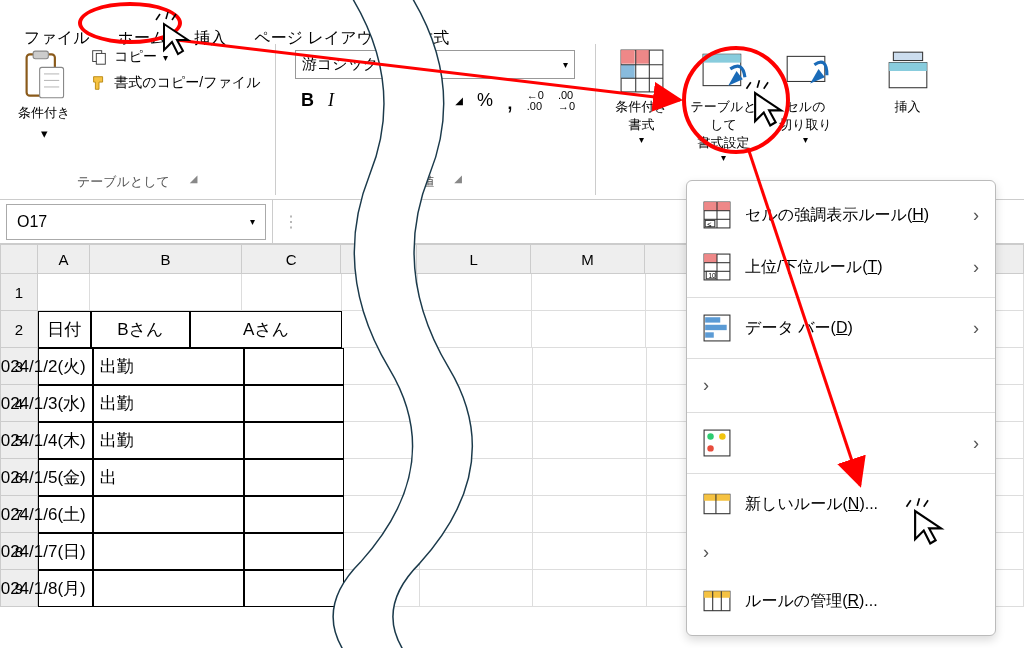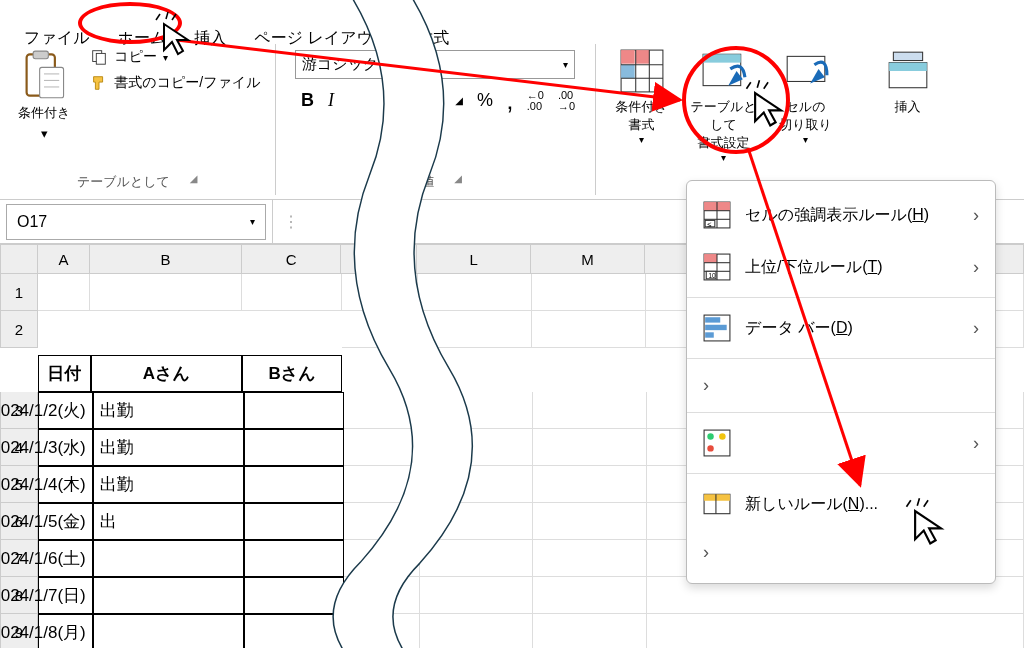--- a/index.html
+++ b/index.html
@@ -31,21 +31,21 @@
 .formula-bar { display: flex; align-items: center; height: 44px; border-bottom: 1px solid #ccc; }
 .name-box { border: 1px solid #aaa; width: 260px; height: 36px; margin: 4px 6px; display: flex; align-items: center; justify-content: space-between; padding: 0 10px; font-size: 16px; }
 .fx-area { border-left: 1px solid #ccc; padding: 0 10px; height: 100%; display: flex; align-items: center; }
 .grid-wrap { position: relative; }
 .col-headers { display: flex; }
 .corner-cell { width: 40px; height: 30px; border: 1px solid #ccc; background: #eee; }
 .col-head { height: 30px; border: 1px solid #ccc; border-left: none; background: #eee; display: flex; align-items: center; justify-content: center; font-size: 15px; }
 .row { display: flex; }
 .row-head { width: 40px; border: 1px solid #ccc; border-top: none; background: #eee; display: flex; align-items: center; justify-content: center; font-size: 15px; }
 .cell { border: 1px solid #ddd; border-top: none; border-left: none; height: 37px; display: flex; align-items: center; font-size: 17px; padding: 0 6px; }
-.cell.hdr { font-weight: bold; justify-content: center; margin-top: 44px; }
+.cell.hdr { font-weight: normal; justify-content: center; }
 .menu-dropdown { position: absolute; top: 180px; right: 28px; width: 310px; background: #fff; border: 1px solid #bbb; box-shadow: 0 4px 10px rgba(0,0,0,0.15); border-radius: 6px; padding: 8px 0; z-index: 100; }
 .dd-item { display: flex; align-items: center; padding: 12px 16px; font-size: 16px; gap: 12px; cursor: pointer; justify-content: space-between; }
 .dd-item .dd-left { display: flex; align-items: center; gap: 14px; }
 .dd-item .dd-icon { width: 28px; height: 28px; }
 .dd-item .arrow { font-size: 18px; color: #555; }
 .dd-sep { border-top: 1px solid #ddd; margin: 4px 0; }
 .accesskey { text-decoration: underline; }
 .cursor-ann { position: absolute; pointer-events: none; z-index: 200; }
 .wavy-gap { position: absolute; top: -20px; left: 290px; width: 200px; height: 680px; pointer-events: none; }
 .arrow-svg { position: absolute; pointer-events: none; z-index: 150; }
@@ -194,22 +194,22 @@
         <div class="cell" style="width: 160px;"></div>
         <div class="cell" style="width: 105px;"></div>
         <div class="cell" style="width: 80px;"></div>
         <div class="cell" style="width: 120px;"></div>
         <div class="cell" style="width: 120px;"></div>
         <div class="cell" style="width: 400px;"></div>
       </div>
       <div class="row">
         <div class="row-head" style="height: 37px;">2</div>
         <div class="cell hdr" style="width: 55px; border: 1.5px solid rgb(0, 0, 0);">日付</div>
+        <div class="cell hdr" style="width: 105px; border: 1.5px solid rgb(0, 0, 0);">Bさん</div>
         <div class="cell hdr" style="width: 160px; border: 1.5px solid rgb(0, 0, 0);">Aさん</div>
-        <div class="cell hdr" style="width: 105px; border: 1.5px solid rgb(0, 0, 0);">Bさん</div>
         <div class="cell" style="width: 80px;"></div>
         <div class="cell" style="width: 120px;"></div>
         <div class="cell" style="width: 120px;"></div>
         <div class="cell" style="width: 400px;"></div>
       </div>
       <div class="row">
         <div class="row-head" style="height: 37px;">3</div>
         <div class="cell" style="width: 55px; border: 1.5px solid rgb(0, 0, 0); justify-content: flex-end;">2024/1/2(火)</div>
         <div class="cell" style="width: 160px; border: 1.5px solid rgb(0, 0, 0);">出勤</div>
         <div class="cell" style="width: 105px; border: 1.5px solid rgb(0, 0, 0);"></div>
@@ -348,20 +348,31 @@
         <svg class="dd-icon" viewBox="0 0 26 26">
           <rect x="1" y="4" width="24" height="18" fill="none" stroke="#333"></rect>
           <rect x="1" y="4" width="24" height="6" fill="#f5c242"></rect>
           <line x1="12" y1="4" x2="12" y2="22" stroke="#333"></line>
         </svg>
         <span>新しいルール(<span class="accesskey">N</span>)...</span>
       </div>
     </div>
     <div class="dd-item">
       <span class="arrow">›</span>
+    </div>
+    <div class="dd-item">
+      <div class="dd-left">
+        <svg class="dd-icon" viewBox="0 0 26 26">
+          <rect x="1" y="4" width="24" height="18" fill="none" stroke="#333"></rect>
+          <rect x="1" y="4" width="24" height="6" fill="#f5c242"></rect>
+          <line x1="9" y1="4" x2="9" y2="22" stroke="#333"></line>
+          <line x1="17" y1="4" x2="17" y2="22" stroke="#333"></line>
+        </svg>
+        <span>ルールの管理(<span class="accesskey">R</span>)...</span>
+      </div>
     </div>
   </div>
 
 <svg class="wavy-gap" viewBox="0 0 200 700">
   <path d="M50 0 Q120 100 80 200 Q40 300 100 400 Q160 500 70 600 Q20 650 60 700" fill="none" stroke="#1b3a4b" stroke-width="3"></path>
   <path d="M110 0 Q180 100 140 200 Q100 300 160 400 Q220 500 130 600 Q80 650 120 700" fill="none" stroke="#1b3a4b" stroke-width="3"></path>
   <path d="M50 0 Q120 100 80 200 Q40 300 100 400 Q160 500 70 600 Q20 650 60 700 L120 700 Q80 650 130 600 Q220 500 160 400 Q100 300 140 200 Q180 100 110 0 Z" fill="#fff"></path>
 </svg>
 
 <div class="red-ellipse" style="left:78px;top:2px;width:104px;height:42px"></div>

